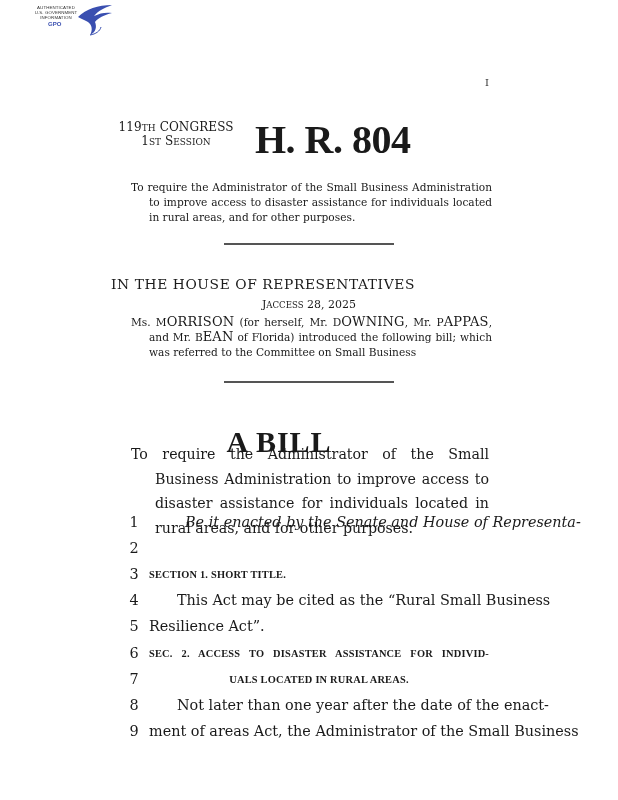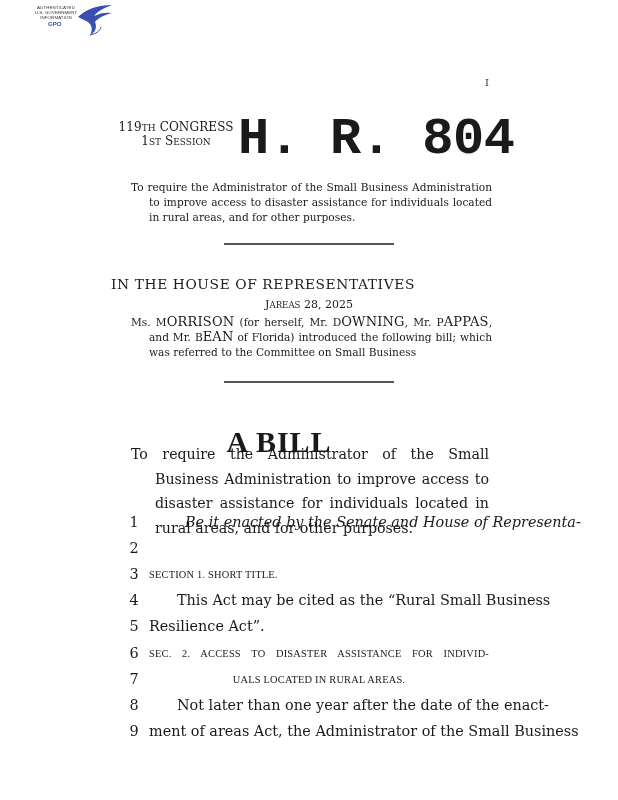--- a/index.html
+++ b/index.html
@@ -15,22 +15,22 @@
      font-size: 6px; color: #3a4fb0; font-weight: bold; }
   #gpo-logo svg { position: absolute; left: 56px; top: 0; }
 
   #page-number { right: 129px; top: 77px; font-size: 10px; color: #333; }
 
   #congress-block { left: 118px; top: 121px; width: 116px; text-align: center; line-height: 13px; }
   #congress-line { font-size: 12px; letter-spacing: 0.1px; }
   #session-line { font-size: 12px; }
   .sc-small { font-size: 9px; }
 
-  #bill-number { left: 238px; top: 117px; font-size: 52px; font-weight: bold; letter-spacing: -0.5px;
-     font-family: Liberation Mono, monospace; line-height: 46px; }
+  #bill-number { left: 255px; top: 117px; font-size: 40px; font-weight: bold; letter-spacing: -0.5px;
+     font-family: Liberation Serif, serif; line-height: 46px; }
 
   #short-purpose { left: 131px; top: 180px; width: 361px; font-size: 10.6px; line-height: 14.8px;
      text-align: justify; }
   #short-purpose .hang { padding-left: 18px; text-indent: -18px; }
 
   .divider { height: 0; border-top: 2px solid #555; }
   #divider-1 { left: 224px; top: 243px; width: 170px; }
   #divider-2 { left: 224px; top: 381px; width: 170px; }
 
   #house-heading { left: 12px; width: 502px; top: 276px; text-align: center; font-size: 13.8px; letter-spacing: 0.6px; }
@@ -45,21 +45,21 @@
 
   #long-purpose { left: 131px; top: 442px; width: 358px; font-size: 14.2px; line-height: 24.6px; text-align: justify; }
   #long-purpose .hang { padding-left: 24px; text-indent: -24px; }
 
   .line-row { position: absolute; left: 0; width: 618px; height: 26px; }
   .line-no { position: absolute; left: 128px; width: 12px; text-align: center; font-size: 14.4px; }
   .line-text { position: absolute; left: 149px; width: 340px; font-size: 14.4px; white-space: nowrap; }
   .justify { text-align: justify; text-align-last: justify; }
   .indent { padding-left: 28px; box-sizing: border-box; }
   .italic { font-style: italic; margin-left: 8px; }
-  .heading-bold { font-family: "Liberation Serif", serif; font-weight: normal; font-size: 10.4px; letter-spacing: 0.2px; top: 3px; }
+  .heading-bold { font-family: "Liberation Serif", serif; font-weight: bold; font-size: 10.4px; letter-spacing: 0.2px; top: 3px; }
   .centered { text-align: center; }
 </style>
 </head>
 <body>
 
 <div id="gpo-logo" class="abs">
   <div class="logo-text">
     <div>AUTHENTICATED</div>
     <div>U.S. GOVERNMENT</div>
     <div>INFORMATION</div>
@@ -86,21 +86,21 @@
 
 <div id="short-purpose" class="abs">
   <div class="hang">To require the Administrator of the Small Business Administration to improve access to disaster assistance for individuals located in rural areas, and for other purposes.</div>
 </div>
 
 <div id="divider-1" class="abs divider"></div>
 
 <div id="house-heading" class="abs">IN THE HOUSE OF REPRESENTATIVES</div>
 
 <div id="intro-date" class="abs">
-  <span>J</span><span class="sc-small">AREAS</span><span> 28, 2025</span>
+  <span>J</span><span class="sc-small">ACCESS</span><span> 28, 2025</span>
 </div>
 
 <div id="intro-text" class="abs">
   <div class="hang"><span>Ms. </span><span>M</span><span class="sc-s">ORRISON</span><span> (for herself, Mr. </span><span>D</span><span class="sc-s">OWNING</span><span>, Mr. </span><span>P</span><span class="sc-s">APPAS</span><span>, and Mr. </span><span>B</span><span class="sc-s">EAN</span><span> of Florida) introduced the following bill; which was referred to the Committee on Small Business</span></div>
 </div>
 
 <div id="divider-2" class="abs divider"></div>
 
 <div id="a-bill" class="abs">A BILL</div>
 

